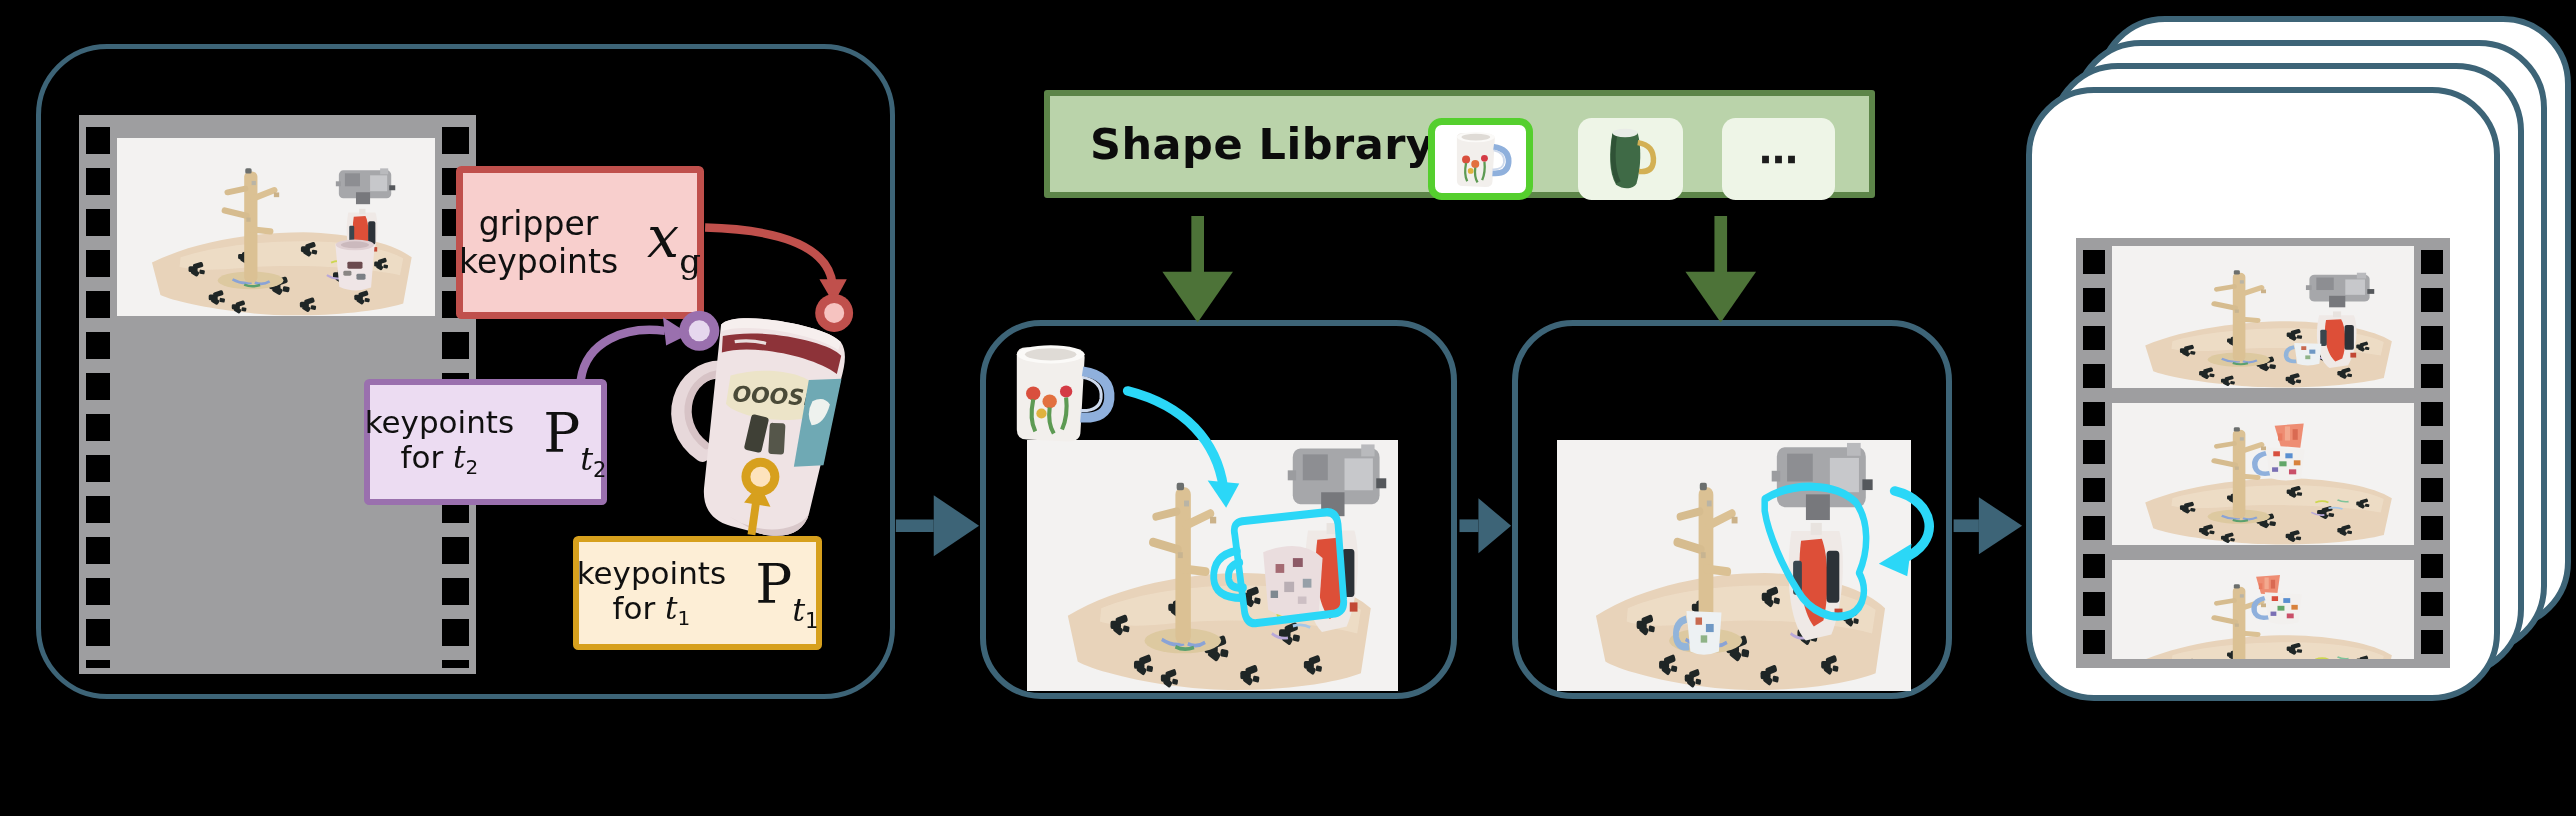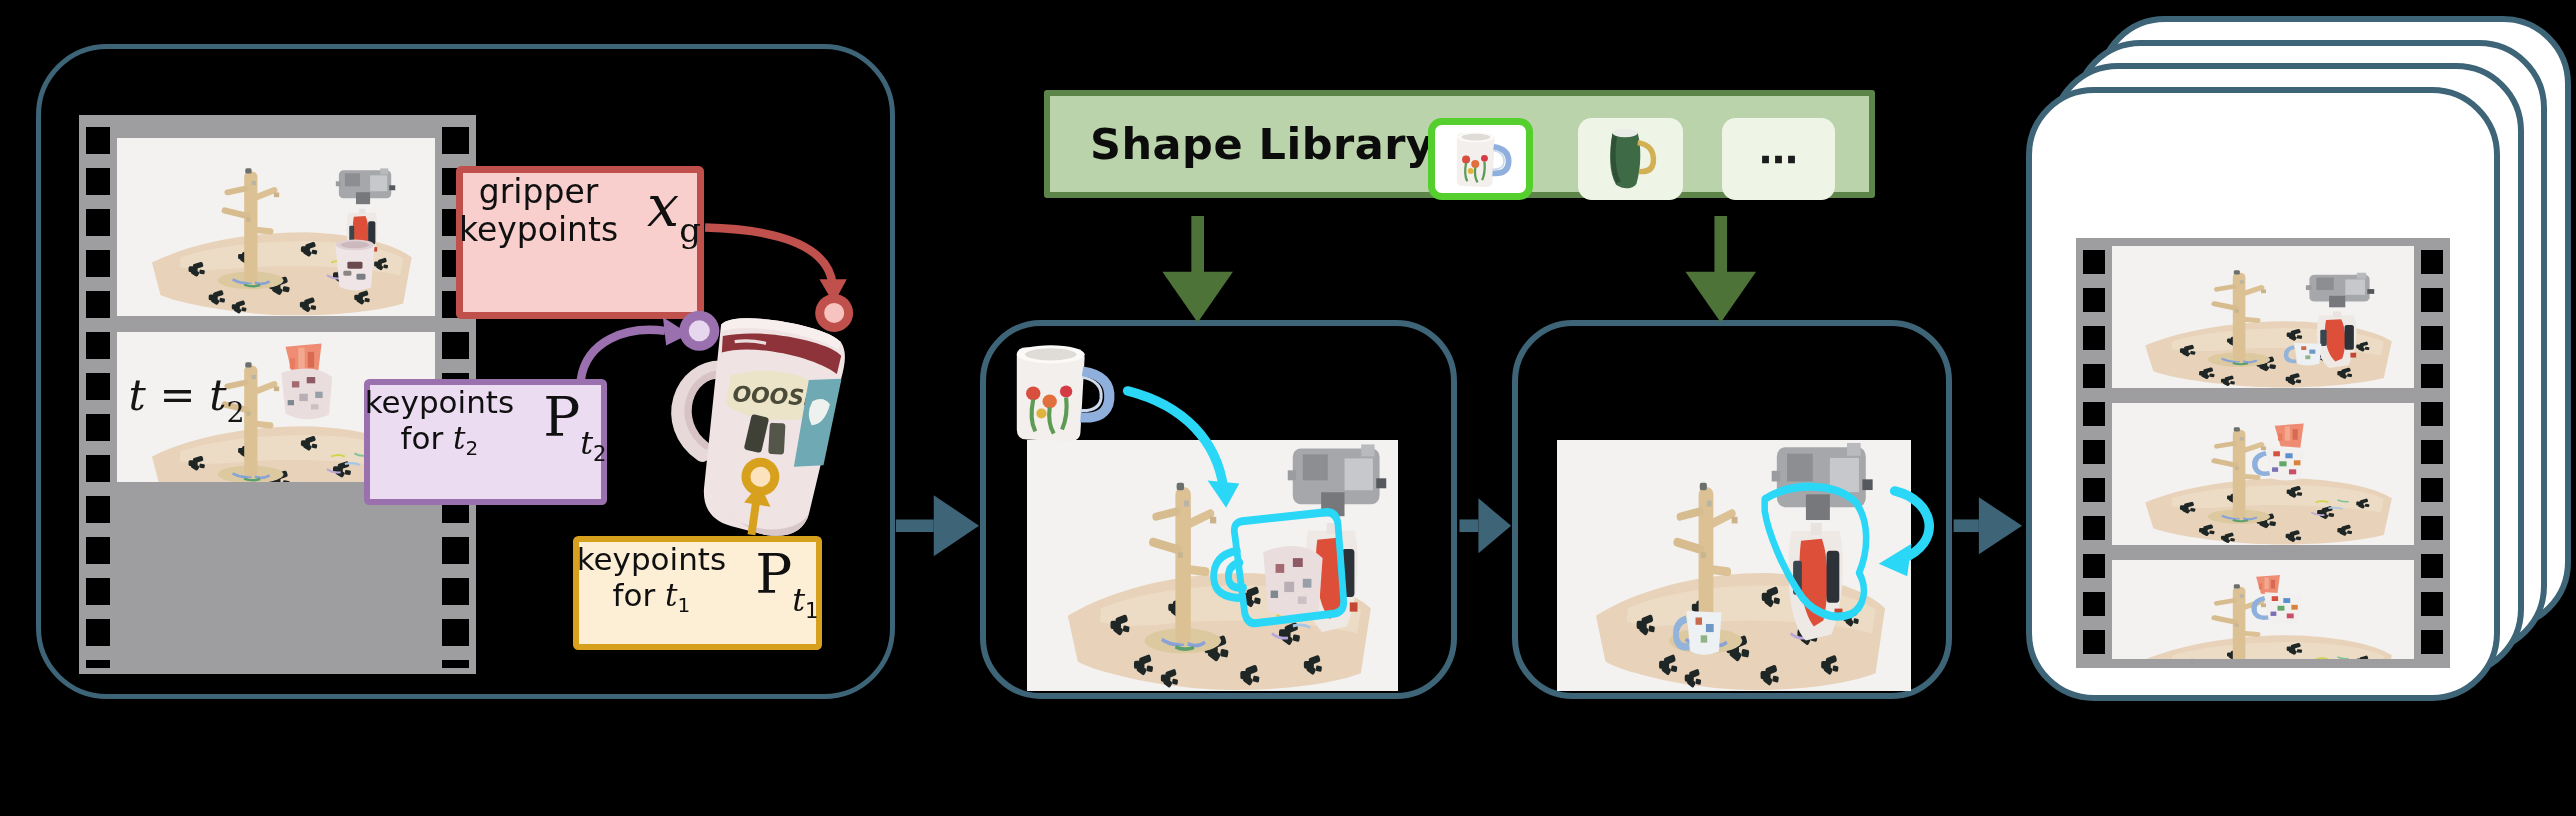--- a/index.html
+++ b/index.html
@@ -15,21 +15,21 @@
   .fs-band{position:absolute;top:0;bottom:0;background:var(--film-gray);}
   .fs-band::before{content:"";position:absolute;left:6.8px;right:6.8px;top:11.6px;bottom:6.3px;
     background:repeating-linear-gradient(to bottom,#000 0 var(--hole-h,27px),transparent var(--hole-h,27px) var(--hole-p,41px));}
   .fs-frames{position:absolute;top:0;background:var(--film-gray);display:flex;flex-direction:column;}
   .fs-bar{flex:none;}
   .fs-frame{position:relative;background:var(--frame-bg);overflow:hidden;flex:none;}
   .fs-frame svg{position:absolute;left:0;top:0;}
   .frame-label{position:absolute;font-family:"DejaVu Serif",serif;font-style:italic;color:#151515;font-size:43px;}
   .frame-label sub{font-style:normal;font-size:28.5px;vertical-align:-11.6px;}
   
-  .anno-box{position:absolute;box-sizing:border-box;z-index:4;display:flex;justify-content:center;gap:29px;border-radius:5.3px;}
+  .anno-box{position:absolute;box-sizing:border-box;z-index:4;display:flex;align-items:center;justify-content:center;gap:29px;border-radius:5.3px;}
   #red-box{left:456px;top:166px;width:248px;height:153px;background:var(--red-box-fill);border:7.4px solid var(--red-box-border);}
   #purple-box{left:364px;top:379px;width:243px;height:126px;background:var(--purple-box-fill);border:6.8px solid var(--purple-box-border);}
   #yellow-box{left:573px;top:536px;width:249px;height:114px;background:var(--yellow-box-fill);border:6.8px solid var(--yellow-box-border);}
   .anno-lines{display:flex;flex-direction:column;align-items:center;color:#101010;font-size:31px;line-height:1.15;}
   #red-box .anno-lines{font-size:33px;}
   .math{font-family:"DejaVu Serif",serif;font-style:italic;}
   .math-up{font-family:"DejaVu Serif",serif;font-style:normal;}
   .anno-sym{color:#101010;}
   .anno-sym .big{font-size:57px;}
   .anno-sym .symsub{font-family:"DejaVu Serif",serif;font-style:normal;font-size:34px;vertical-align:-16px;}
@@ -198,28 +198,20 @@
       <div class="fs-bar" style="height:16px"></div>
       <div class="fs-frame" style="height:178px">
         <svg width="318" height="178" viewBox="0 0 600 340" preserveAspectRatio="none">
           <use href="#scene-base"></use>
           <use href="#gripper" transform="translate(468,96) scale(0.95)"></use>
           <use href="#grip-mug" transform="translate(462,154) scale(0.85)"></use>
           <use href="#white-mug" transform="translate(448,244) scale(0.95)"></use>
         </svg>
       </div>
       <div class="fs-bar" style="height:16px"></div>
-      <div class="fs-frame" style="height:150px">
-        <svg width="318" height="178" viewBox="0 0 600 340" preserveAspectRatio="none">
-          <use href="#scene-base"></use>
-          <use href="#salmon-grip" transform="translate(352,56)"></use>
-          <use href="#pink-mug" transform="translate(356,116)"></use>
-        </svg>
-        <span class="frame-label" style="left:11.6px;top:38px;"><span>t = t</span><sub>2</sub></span>
-      </div>
       <div class="fs-bar" style="flex:1"></div>
     </div>
   </div>
 
   <div id="hero-mug">
     <svg width="219" height="259" viewBox="0 0 420 500" preserveAspectRatio="none">
       <g transform="rotate(7 210 250)">
         <path d="M135,160 C55,165 30,280 115,325" fill="none" stroke="#e7d8da" stroke-width="34" stroke-linecap="round"></path>
         <path d="M135,168 C70,175 52,270 120,310" fill="none" stroke="#d7c3c6" stroke-width="14" stroke-linecap="round"></path>
         <path d="M120,75 C140,42 320,50 352,80 C366,96 366,120 361,152 L332,415 C327,455 292,472 242,466 L186,458 C146,452 128,428 126,392 Z" fill="#efe3e4"></path>

